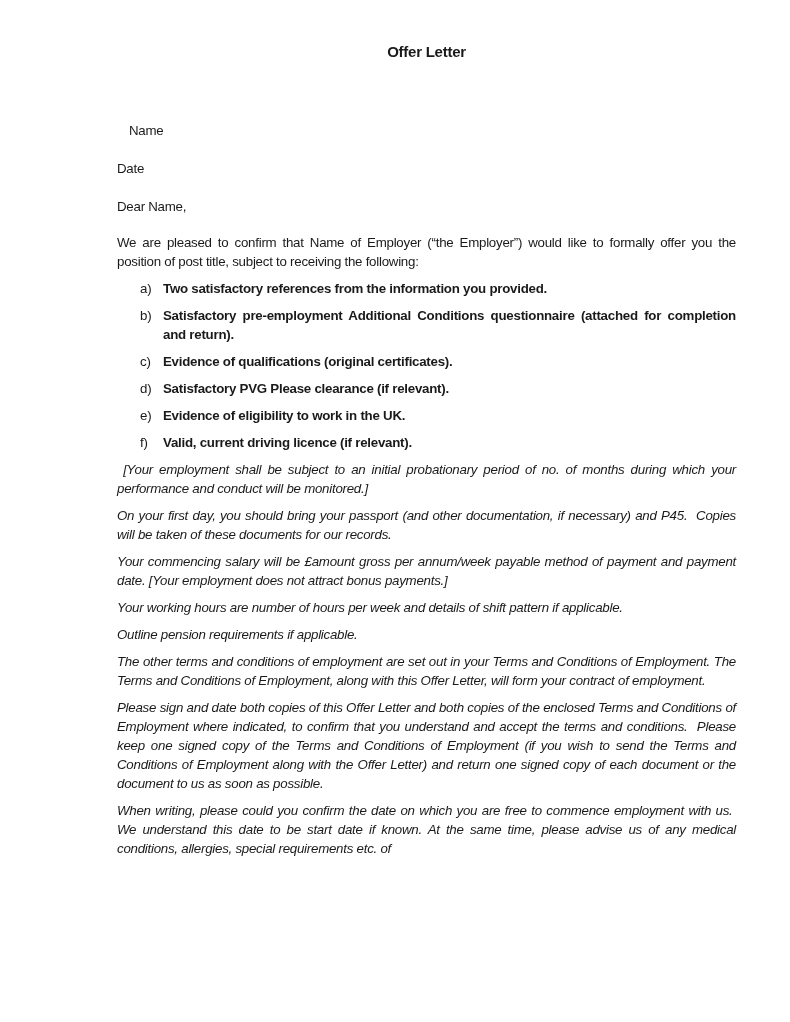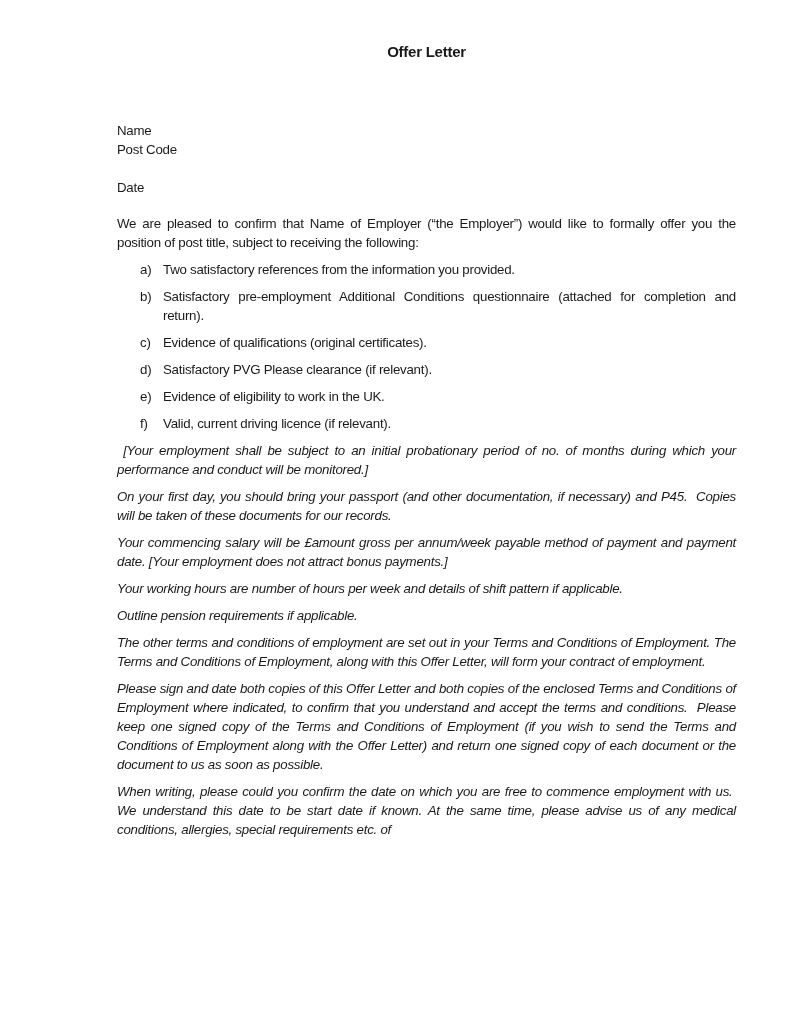--- a/index.html
+++ b/index.html
@@ -22,21 +22,21 @@
     letter-spacing: -0.25px;
     overflow: hidden;
   }
   .doc-title {
     text-align: center;
     font-weight: 700;
     font-size: 15px;
     margin: 8px 0 60px 0;
   }
   .recipient p {
-    margin: 0;
+    margin: 12px;
   }
   .date-line {
     margin: 19px 0 0 0;
   }
   .salutation {
     margin: 19px 0 0 0;
   }
   .intro {
     margin: 17px 0 0 0;
     text-align: justify;
@@ -45,41 +45,42 @@
     display: flex;
     margin: 8px 0 0 0;
     padding-left: 23px;
   }
   .req-marker {
     flex: 0 0 23px;
   }
   .req-text {
     flex: 1;
     text-align: justify;
+    font-weight: bold;
   }
   .para {
     margin: 8px 0 0 0;
     text-align: justify;
     font-style: italic;
   }
 </style>
 </head>
 <body>
 
 <div class="page">
 
   <h1 class="doc-title">Offer Letter</h1>
 
   <div class="recipient">
     <p>Name</p>
-    <p>Post Code</p>
   </div>
 
   <p class="date-line">Date</p>
 
+  <p class="salutation">Dear Name,</p>
 
   <p class="intro">We are pleased to confirm that Name of Employer (“the Employer”) would like to formally offer you the position of post title, subject to receiving the following:</p>
 
   <div class="req">
     <span class="req-marker">a)</span>
     <span class="req-text">Two satisfactory references from the information you provided.</span>
   </div>
   <div class="req">
     <span class="req-marker">b)</span>
     <span class="req-text">Satisfactory pre-employment Additional Conditions questionnaire (attached for completion and return).</span>

